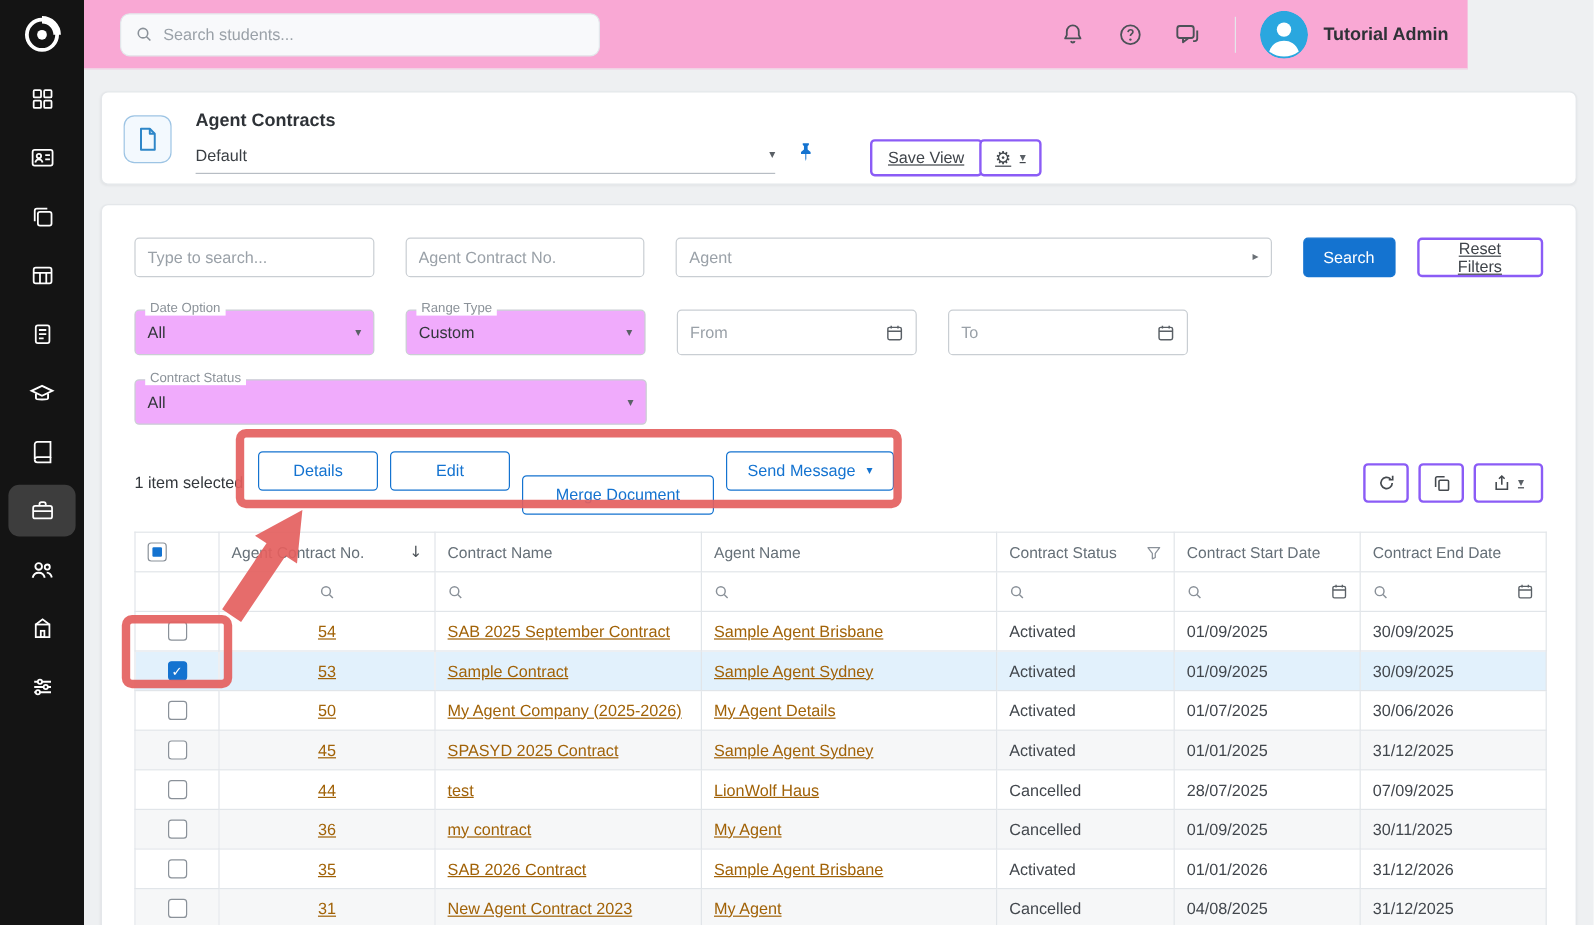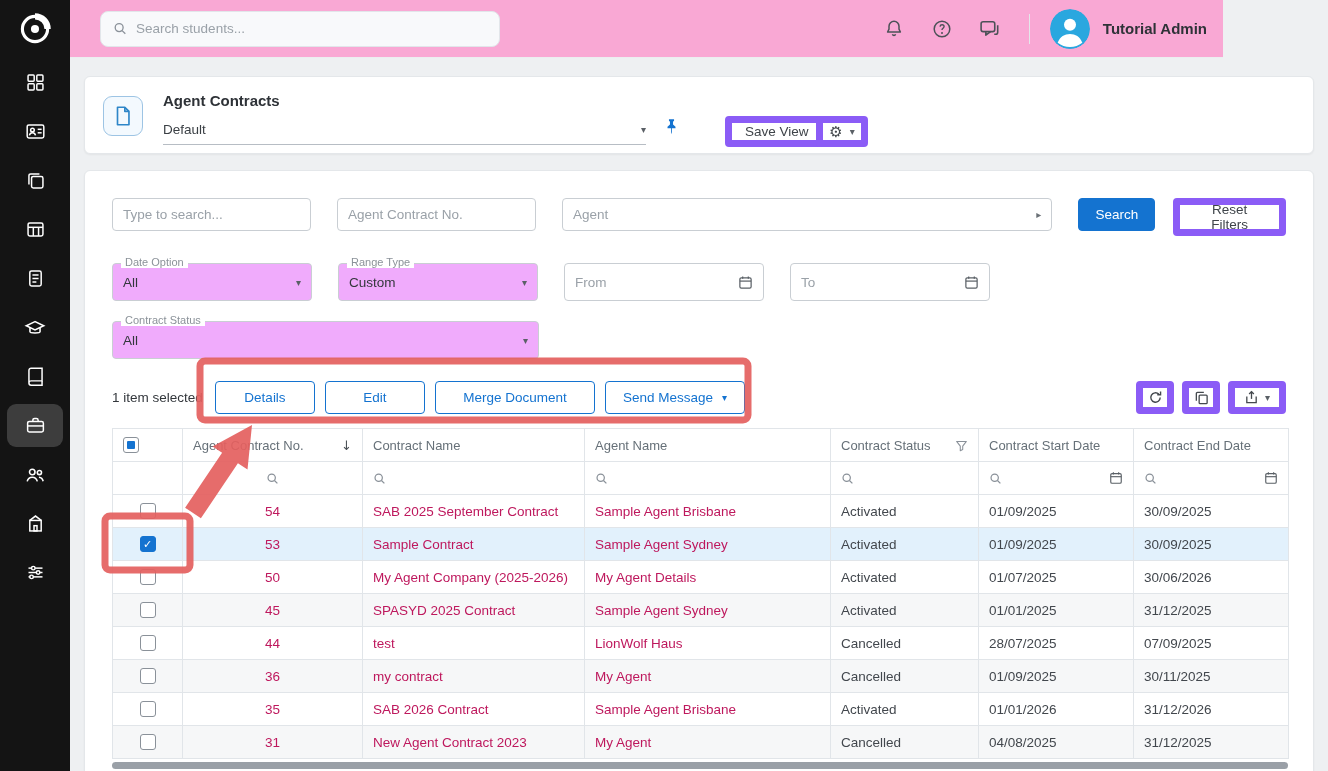--- a/index.html
+++ b/index.html
@@ -32,21 +32,21 @@
   .header-card { left:14px; top:18px; width:1230px; height:78px; }
   .grid-card { left:14px; top:112px; width:1230px; height:640px; padding:27px; }
 
   
   .hc-icon-box { position:absolute; left:18px; top:19px; width:40px; height:40px; border:1px solid #9dc4e4; background:#f3f9fe; border-radius:9px; display:flex; align-items:center; justify-content:center; }
   .hc-title { position:absolute; left:78px; top:15px; font-size:15px; font-weight:700; color:#2e3237; }
   .view-select { position:absolute; left:78px; top:37px; width:483px; height:31px; border-bottom:1px solid #b7bdc4; display:flex; align-items:center; justify-content:space-between; font-size:13.5px; color:#3a3f44; cursor:pointer; }
   .caret { font-family:"DejaVu Sans",sans-serif; font-size:10px; color:#5a6066; }
   .pin-btn { position:absolute; left:578px; top:41px; cursor:pointer; }
   .btn { display:inline-flex; align-items:center; justify-content:center; border-radius:4px; font-size:13.5px; cursor:pointer; background:#fff; font-family:inherit; }
-  .btn-plain { border:7px solid #8b5cf6; color:#3f444a; }
+  .btn-plain { border:2px solid #8b5cf6; color:#3f444a;text-decoration:underline; }
   .save-view-btn { position:absolute; left:640px; top:39px; height:31px; padding:0 13px; }
   .gear-btn { position:absolute; left:731px; top:39px; height:31px; width:52px; gap:7px; }
   .gear-glyph { font-family:"DejaVu Sans",sans-serif; font-size:15px; color:#44494e; }
 
   
   .f-row { display:flex; align-items:flex-start; }
   .f-row1 { gap:26px; }
   .f-input { height:33px; border:1px solid #c9ced3; border-radius:4px; padding:0 10px; font-size:13.5px; color:#3a3f44; font-family:inherit; outline:none; }
   .f-input::placeholder { color:#9aa1a8; }
   .w200 { width:200px; }
@@ -63,40 +63,40 @@
   .date-box { width:200px; height:38px; border:1px solid #c9ced3; border-radius:4px; display:flex; align-items:center; justify-content:space-between; padding:0 10px; }
   .date-box .ph { color:#9aa1a8; font-size:13.5px; }
   .f-row3 { margin-top:20px; }
   .fl-wide { width:427px; }
 
   
   .action-row { margin-top:22px; display:flex; align-items:center; }
   .sel-text { width:93px; font-size:13.5px; color:#33373c; margin-right:10px; }
   .btn-outline-blue { border:1px solid #1473d0; color:#1473d0; height:33px; padding:0 16px; }
   .act-btns { display:flex; gap:10px; }
-  .mw100 { min-width:100px; } .mw160 { min-width:160px; } .mw140 { min-width:140px; gap:9px; }
+  .mw100 { min-width:100px; } .mw160 { min-width:160px;margin-top:20px; } .mw140 { min-width:140px; gap:9px; }
   .grid-tools { margin-left:auto; display:flex; gap:8px; }
   .tool-btn { width:38px; height:33px; }
   .tool-btn-wide { width:58px; height:33px; gap:6px; }
 
   
   .grid-table { margin-top:14px; border-collapse:collapse; table-layout:fixed; width:1176px; font-size:13.5px; }
   .grid-table th, .grid-table td { border:1px solid #e1e5e9; height:33px; padding:0 10px; overflow:hidden; white-space:nowrap; }
   .grid-table thead th { color:#667078; font-weight:400; text-align:left; font-size:13px; background:#fff; }
   .hcell { display:flex; align-items:center; justify-content:space-between; }
   .hcell .sort { color:#4a5056; font-family:"DejaVu Sans",sans-serif; font-size:13px; margin-left:6px; }
   .c-check { text-align:center; }
   .cb { width:16px; height:16px; border:1px solid #8a9199; border-radius:3px; background:#fff; display:inline-flex; align-items:center; justify-content:center; vertical-align:middle; cursor:pointer; }
   .cb.indet::after { content:""; width:8px; height:8px; background:#1473d0; border-radius:1px; }
   .cb.checked { background:#1473d0; border-color:#1473d0; }
   .cb.checked::after { content:"✓"; color:#fff; font-size:11px; font-weight:700; font-family:"DejaVu Sans",sans-serif; }
   .frow td { background:#fff; }
   .fcell { display:flex; align-items:center; justify-content:space-between; }
   .fcell-center { display:flex; align-items:center; justify-content:center; }
-  .grid-table a { color:#be185d; cursor:pointer; }
+  .grid-table a { color:#a16207; text-decoration:underline; cursor:pointer; }
   .c-no { text-align:center; }
   tbody tr.alt td { background:#f6f7f8; }
   tbody tr.selected td { background:#e2f1fc; }
   tbody td { color:#42474d; background:#fff; }
   .table-scrollbar { width:1176px; height:7px; background:#9aa0a7; border-radius:4px; margin-top:3px; }
 
   
   .annotation { position:absolute; left:0; top:0; width:1328px; height:771px; z-index:50; pointer-events:none; }
 </style>
 </head>

